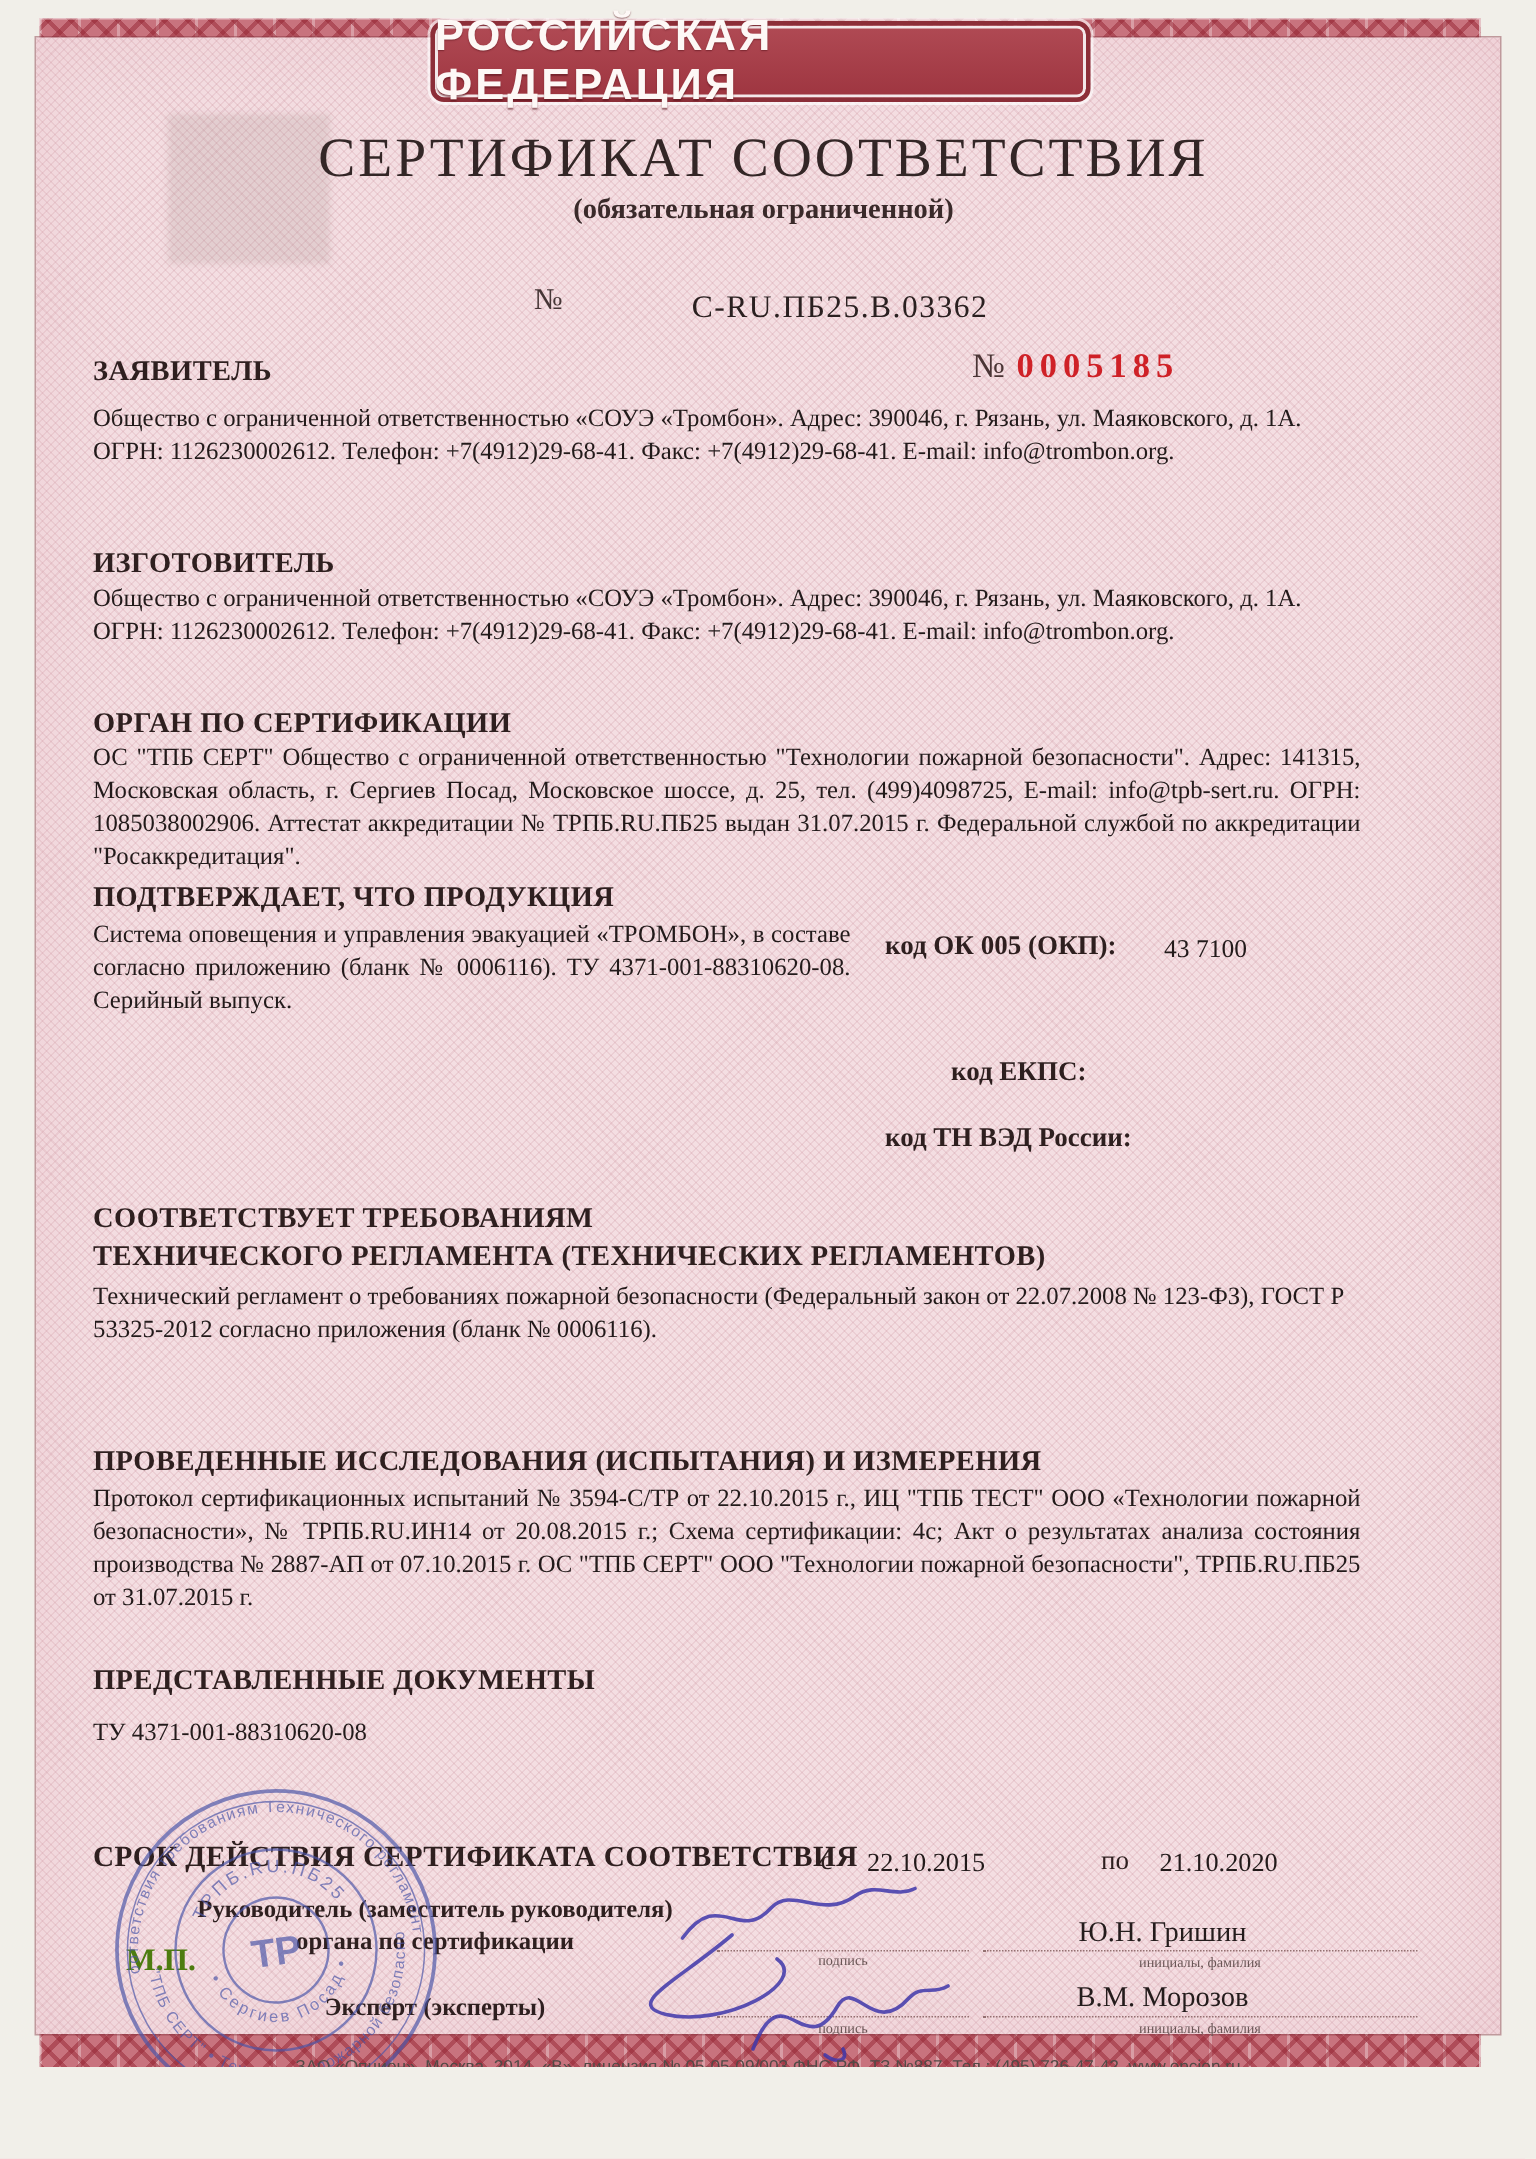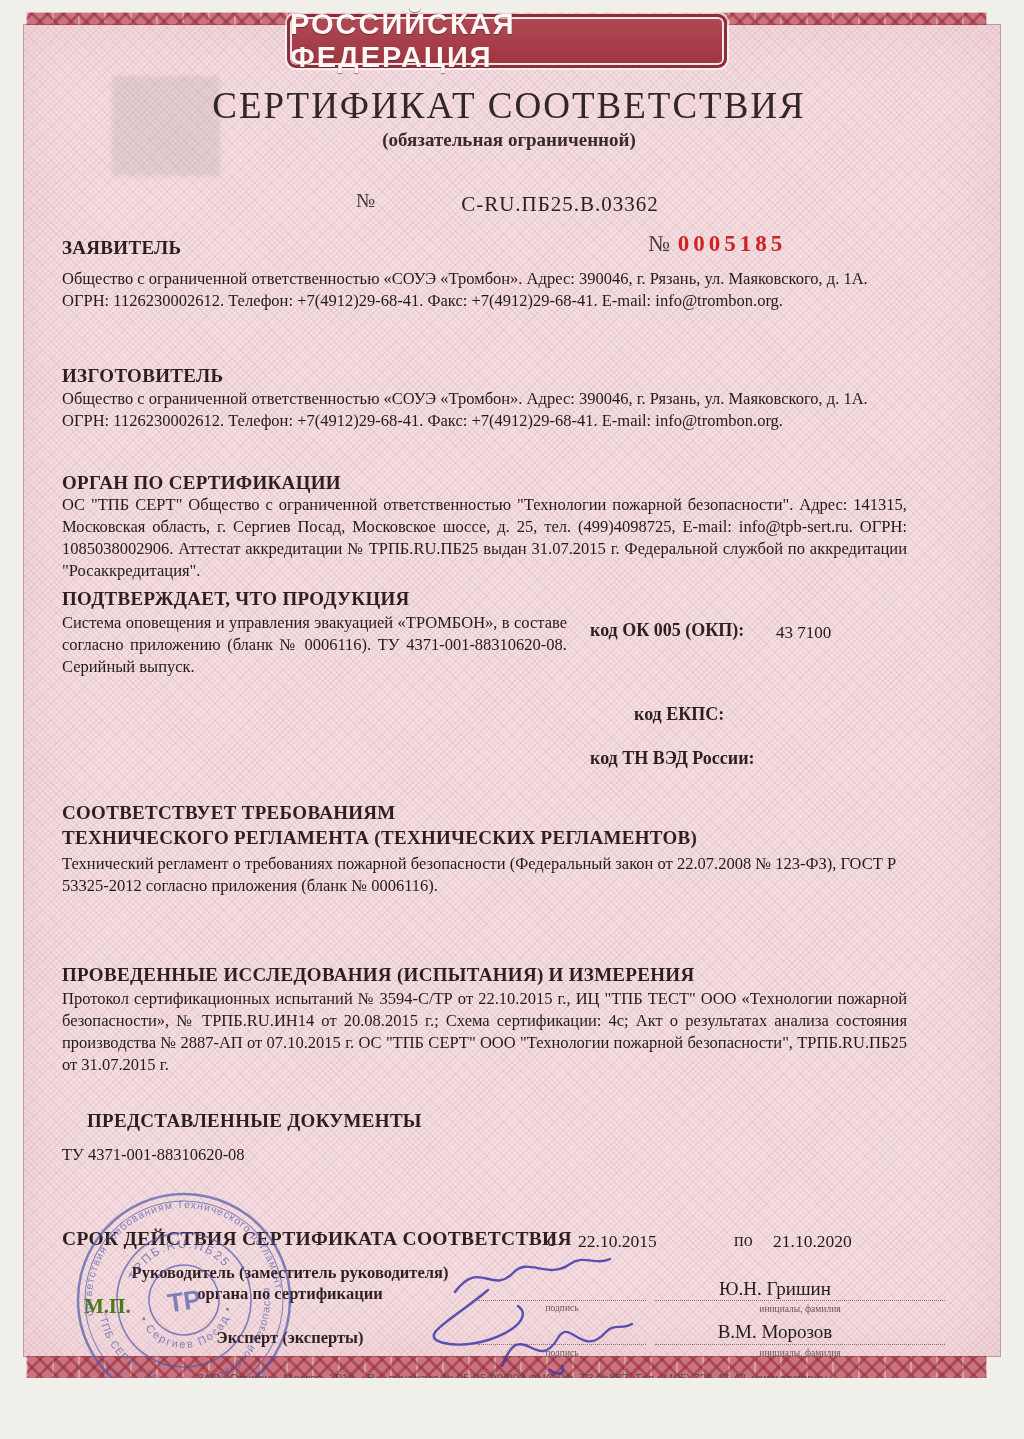--- a/index.html
+++ b/index.html
@@ -105,21 +105,21 @@
   <div class="code-label" style="left:590px;top:748px;">код ТН ВЭД России:</div>
   <div class="code-value" style="left:776px;top:751px;"></div>
 
   <div class="sec-h" style="left:62px;top:802px;">СООТВЕТСТВУЕТ ТРЕБОВАНИЯМ</div>
   <div class="sec-h" style="left:62px;top:827px;">ТЕХНИЧЕСКОГО РЕГЛАМЕНТА (ТЕХНИЧЕСКИХ РЕГЛАМЕНТОВ)</div>
   <div class="body-t" style="top:853px;">Технический регламент о требованиях пожарной безопасности (Федеральный закон от 22.07.2008 № 123-ФЗ), ГОСТ Р 53325-2012 согласно приложения (бланк № 0006116).</div>
 
   <div class="sec-h" style="left:62px;top:964px;">ПРОВЕДЕННЫЕ ИССЛЕДОВАНИЯ (ИСПЫТАНИЯ) И ИЗМЕРЕНИЯ</div>
   <div class="body-t just" style="top:988px;">Протокол сертификационных испытаний № 3594-С/ТР от 22.10.2015 г., ИЦ "ТПБ ТЕСТ" ООО «Технологии пожарной безопасности», № ТРПБ.RU.ИН14 от 20.08.2015 г.; Схема сертификации: 4с; Акт о результатах анализа состояния производства № 2887-АП от 07.10.2015 г. ОС "ТПБ СЕРТ" ООО "Технологии пожарной безопасности", ТРПБ.RU.ПБ25 от 31.07.2015 г.</div>
 
-  <div class="sec-h" style="left:62px;top:1110px;margin-left:25px;">ПРЕДСТАВЛЕННЫЕ ДОКУМЕНТЫ</div>
+  <div class="sec-h" style="left:62px;top:1110px;">ПРЕДСТАВЛЕННЫЕ ДОКУМЕНТЫ</div>
   <div class="body-t" style="top:1144px;">ТУ 4371-001-88310620-08</div>
 
   <div class="sec-h" style="left:62px;top:1228px;font-size:19.5px;">СРОК ДЕЙСТВИЯ СЕРТИФИКАТА СООТВЕТСТВИЯ</div>
   <div class="validity-s" style="left:547px;top:1230px;">с</div>
   <div class="validity-d" style="left:578px;top:1231px;">22.10.2015</div>
   <div class="validity-s" style="left:734px;top:1230px;">по</div>
   <div class="validity-d" style="left:773px;top:1231px;">21.10.2020</div>
 
   <div class="role" style="left:125px;top:1263px;width:330px;">Руководитель (заместитель руководителя)</div>
   <div class="role" style="left:125px;top:1284px;width:330px;">органа по сертификации</div>

